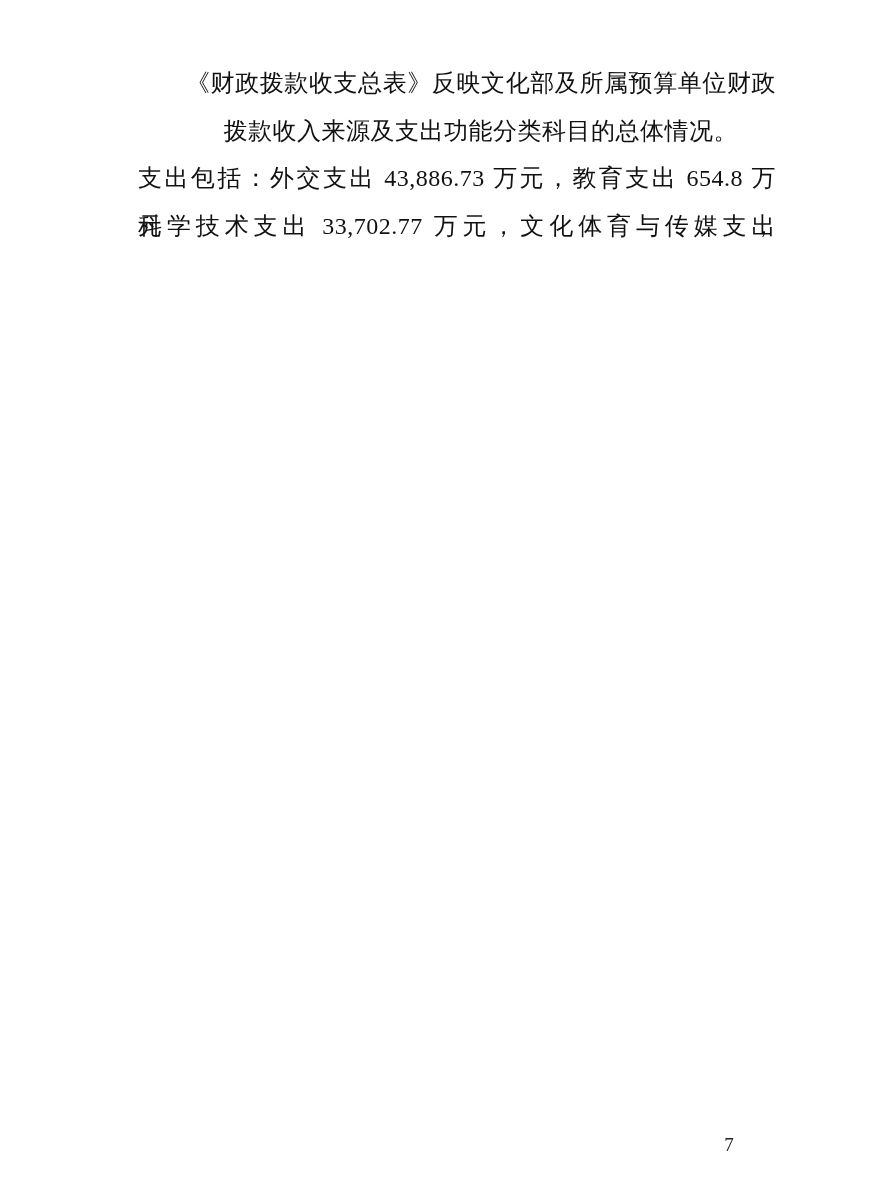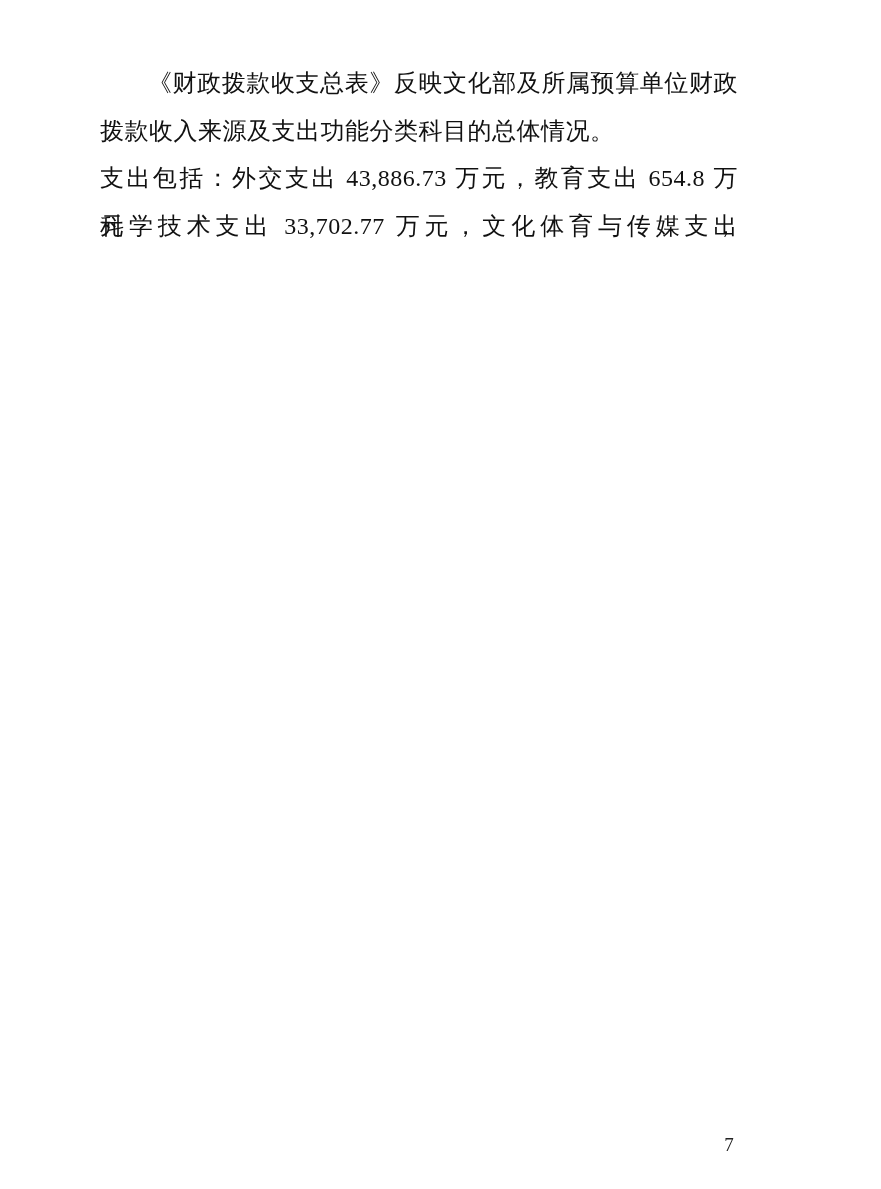--- a/index.html
+++ b/index.html
@@ -26,27 +26,29 @@
     color: #111111;
   }
   .paragraph { width: 100%; }
   .line {
     display: block;
     width: 100%;
     height: 47.6px;
     line-height: 47.6px;
     white-space: nowrap;
     letter-spacing: 0.5px;
+    text-align: right;
   }
   
   .line.jfull {
     white-space: normal;
     text-align: justify;
     text-align-last: justify;
     text-justify: inter-character;
+    margin-left: 38px;
   }
   
   .line.indent { text-indent: 2em; }
   .page-number {
     position: absolute;
     left: 714px;
     top: 1132px;
     width: 30px;
     font-size: 19px;
     line-height: 26px;

